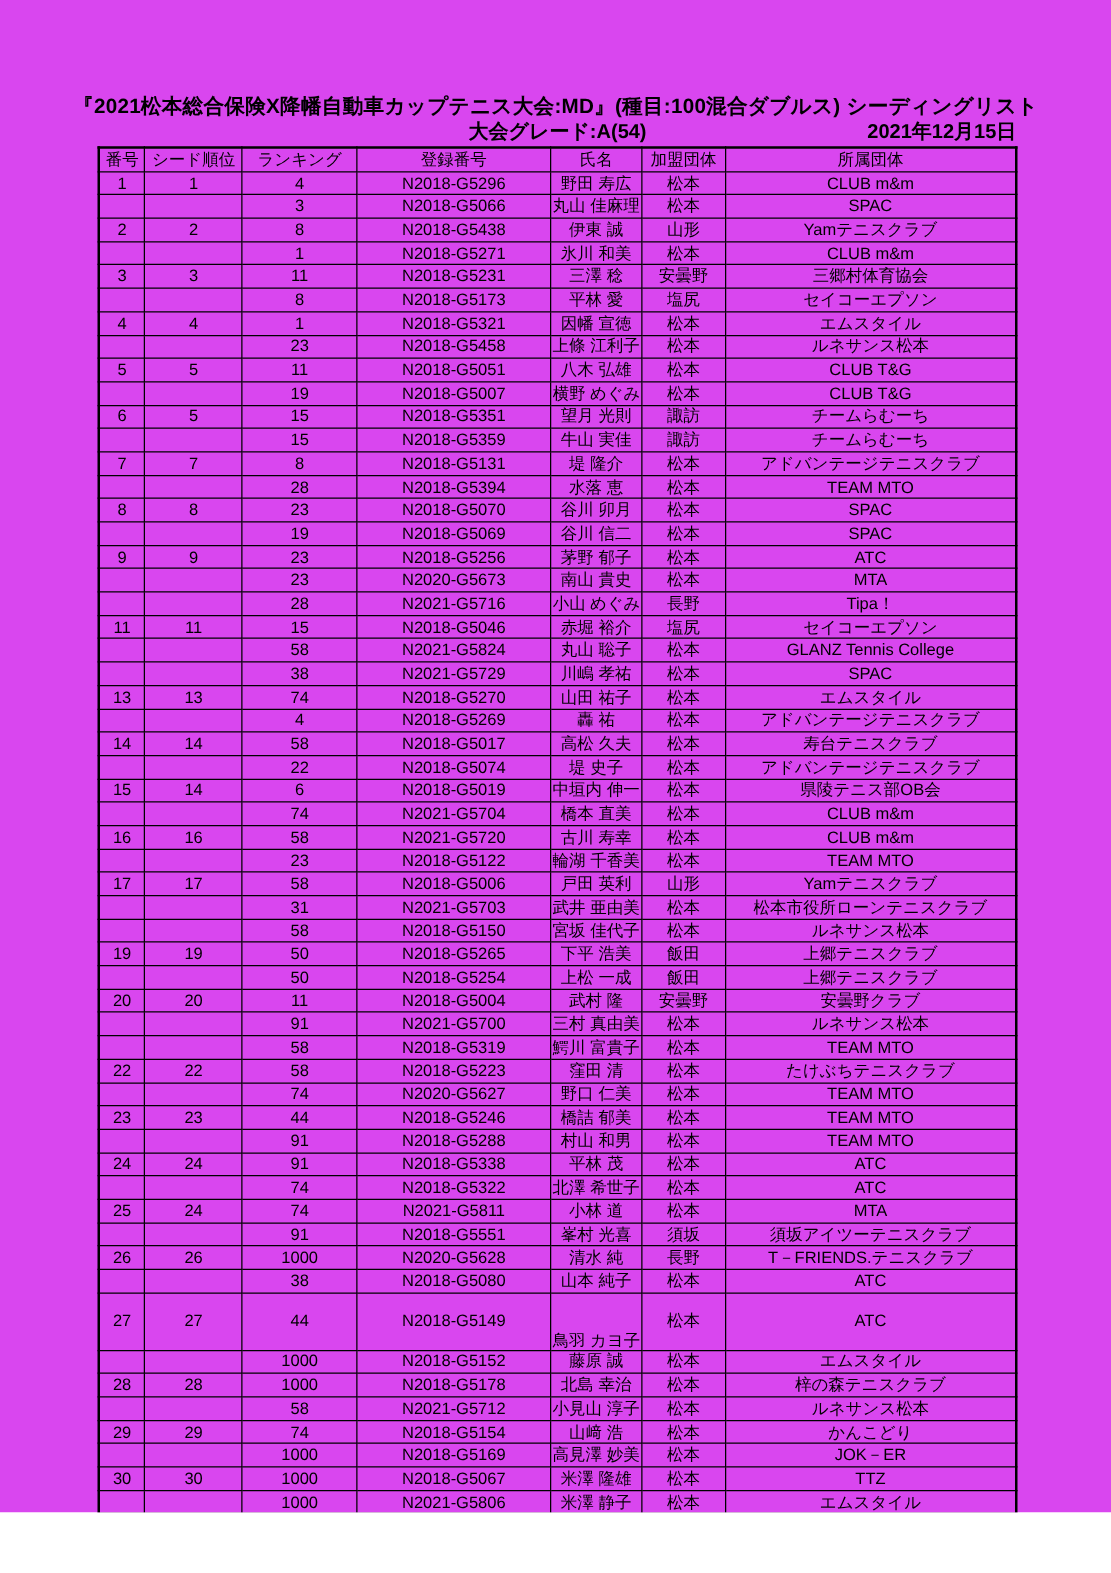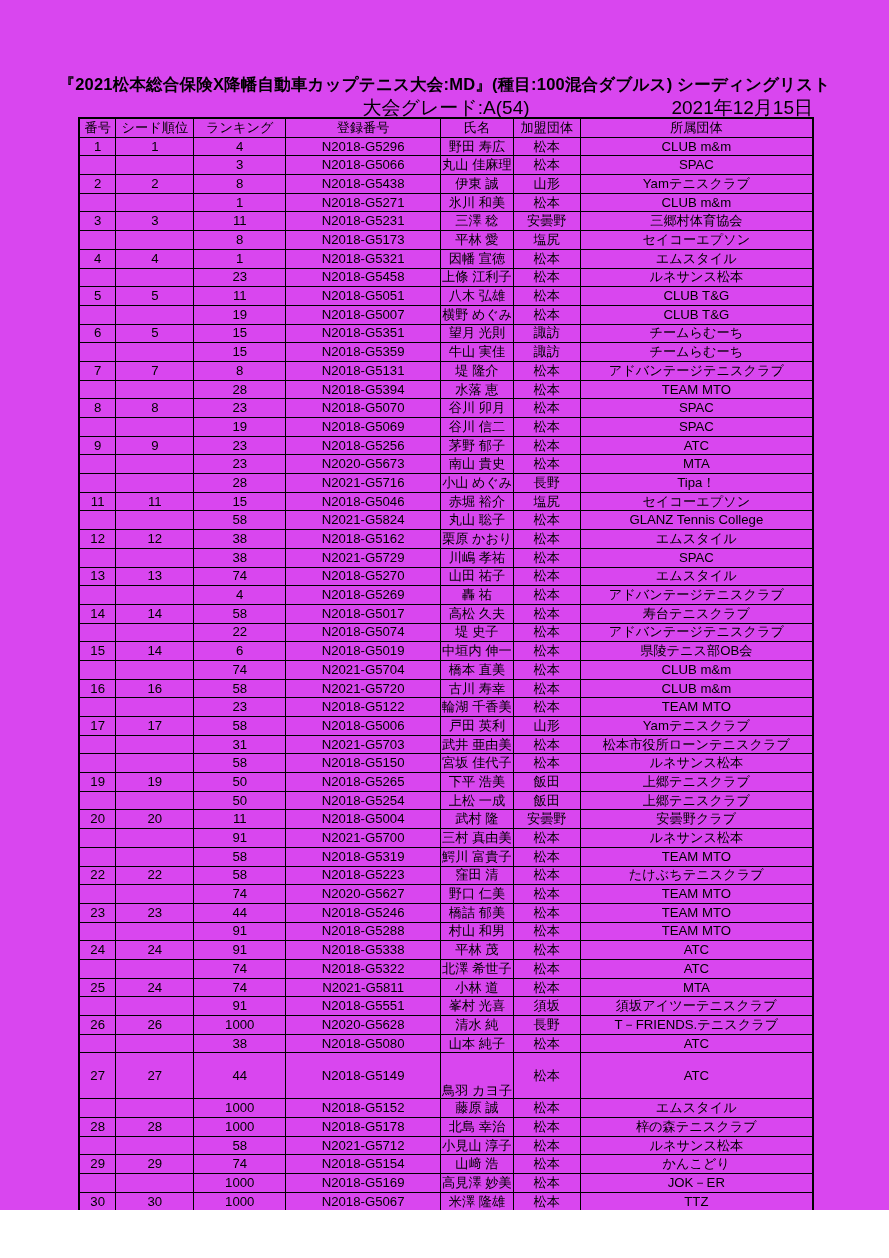--- a/index.html
+++ b/index.html
@@ -10,21 +10,22 @@
     font-family:"Liberation Sans","DejaVu Sans",sans-serif;
     overflow:hidden;
   }
   .doc-title {
     position:absolute; top:74px; left:0; width:100%;
     text-align:center; font-weight:bold; font-size:16.5px;
     white-space:nowrap; letter-spacing:0.2px;
   }
   .subtitle {
     position:absolute; top:95px; left:78px; width:736px; height:20px;
-    font-size:19px;
+    font-size:16px;
+    font-weight:bold;
   }
   .subtitle .grade {
     position:absolute; left:0; right:0; text-align:center; white-space:nowrap;
   }
   .subtitle .date {
     position:absolute; right:1px; top:0; white-space:nowrap;
   }
   table.seed {
     position:absolute; top:117px; left:78px; width:736px;
     border-collapse:collapse; table-layout:fixed;
@@ -268,29 +269,20 @@
         <tr>
           <td><span class="fit"></span></td>
           <td><span class="fit"></span></td>
           <td><span class="fit">58</span></td>
           <td><span class="fit">N2021-G5824</span></td>
           <td><span class="fit">丸山 聡子</span></td>
           <td><span class="fit">松本</span></td>
           <td><span class="fit">GLANZ Tennis College</span></td>
         </tr>
         <tr>
-          <td><span class="fit">12</span></td>
-          <td><span class="fit">12</span></td>
-          <td><span class="fit">38</span></td>
-          <td><span class="fit">N2018-G5162</span></td>
-          <td><span class="fit" style="transform: scaleX(0.992468); transform-origin: 50% 50%;">栗原 かおり</span></td>
-          <td><span class="fit">松本</span></td>
-          <td><span class="fit">エムスタイル</span></td>
-        </tr>
-        <tr>
           <td><span class="fit"></span></td>
           <td><span class="fit"></span></td>
           <td><span class="fit">38</span></td>
           <td><span class="fit">N2021-G5729</span></td>
           <td><span class="fit">川嶋 孝祐</span></td>
           <td><span class="fit">松本</span></td>
           <td><span class="fit">SPAC</span></td>
         </tr>
         <tr>
           <td><span class="fit">13</span></td>

